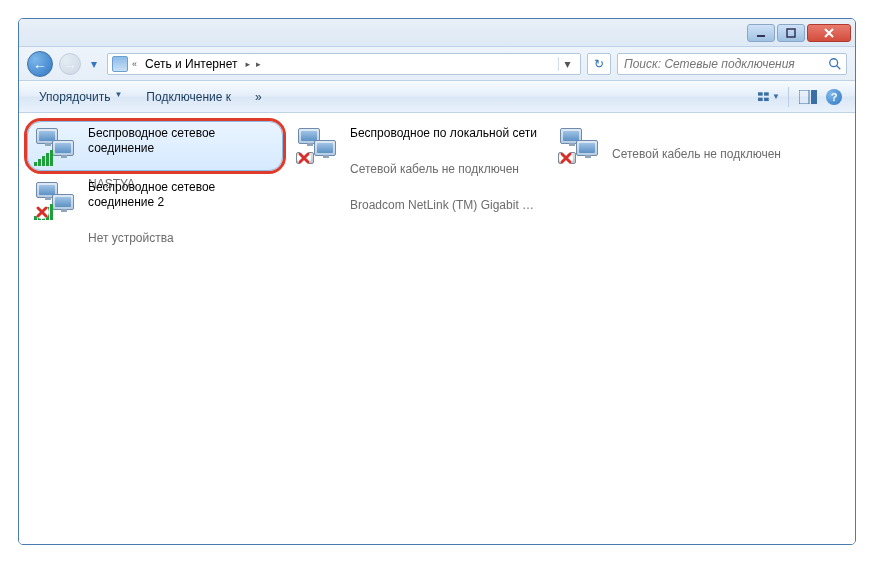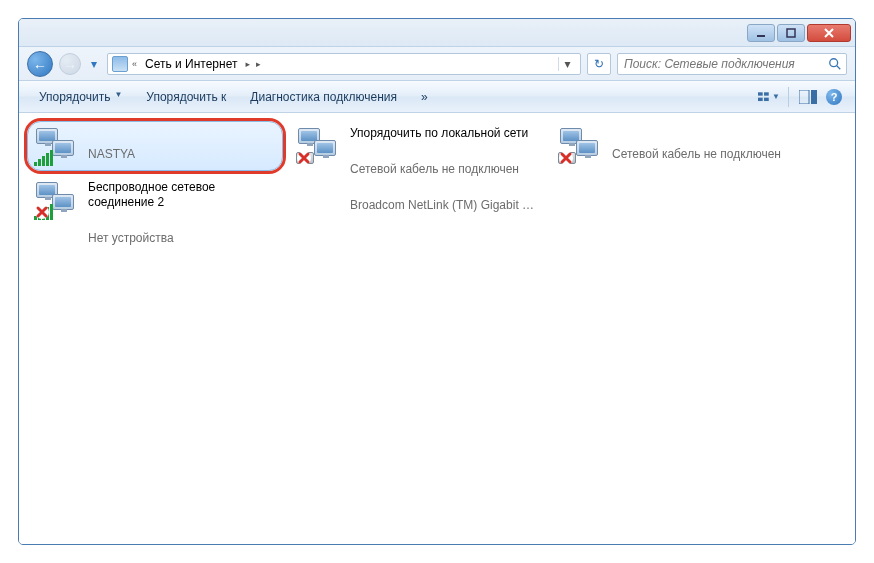--- a/index.html
+++ b/index.html
@@ -212,24 +212,21 @@
         </svg>
       </div>
     </div>
 
     <div class="cmdbar">
       <div class="cmd">
         <span>Упорядочить</span>
         <span class="dd">▼</span>
       </div>
       <div class="cmd">
-        <span>Упорядочить к</span>
-      </div>
-      <div class="cmd">
-        <span>Диагностика подключения</span>
+        <span>Подключение к</span>
       </div>
       <div class="cmd">
         <span>»</span>
       </div>
       <div class="spacer"></div>
       <div class="cmd-icon">
         <svg width="18" height="14" viewBox="0 0 18 14">
           <rect x="0" y="0" width="7" height="5" fill="#3a6fa5"></rect>
             <rect x="9" y="0" width="7" height="5" fill="#3a6fa5"></rect>
           <rect x="0" y="8" width="7" height="5" fill="#3a6fa5"></rect>
@@ -261,39 +258,40 @@
             </div>
             <div class="bars">
               <span></span>
               <span></span>
               <span></span>
               <span></span>
               <span></span>
             </div>
           </div>
           <div class="conn-text">
+            <span class="conn-title">Беспроводное сетевое соединение</span>
             <span class="conn-sub">NASTYA</span>
           </div>
         </div>
         <div class="conn">
           <div class="conn-icon">
             <div class="mon mon1">
               <div class="stand"></div>
             </div>
             <div class="mon mon2">
               <div class="stand"></div>
             </div>
             <div class="nic"></div>
             <div class="redx"><svg viewBox="0 0 16 16">
                 <circle cx="8" cy="8" r="7" fill="#fff"></circle>
                 <path d="M4 4 L12 12 M12 4 L4 12" stroke="#d7302a" stroke-width="3" stroke-linecap="round"></path>
               </svg></div>
           </div>
           <div class="conn-text">
-            <span class="conn-title">Упорядочить по локальной сети</span>
+            <span class="conn-title">Беспроводное по локальной сети</span>
             <span class="conn-sub">Сетевой кабель не подключен</span>
             <span class="conn-sub">Broadcom NetLink (TM) Gigabit E...</span>
           </div>
         </div>
         <div class="conn">
           <div class="conn-icon">
             <div class="mon mon1">
               <div class="stand"></div>
             </div>
             <div class="mon mon2">

